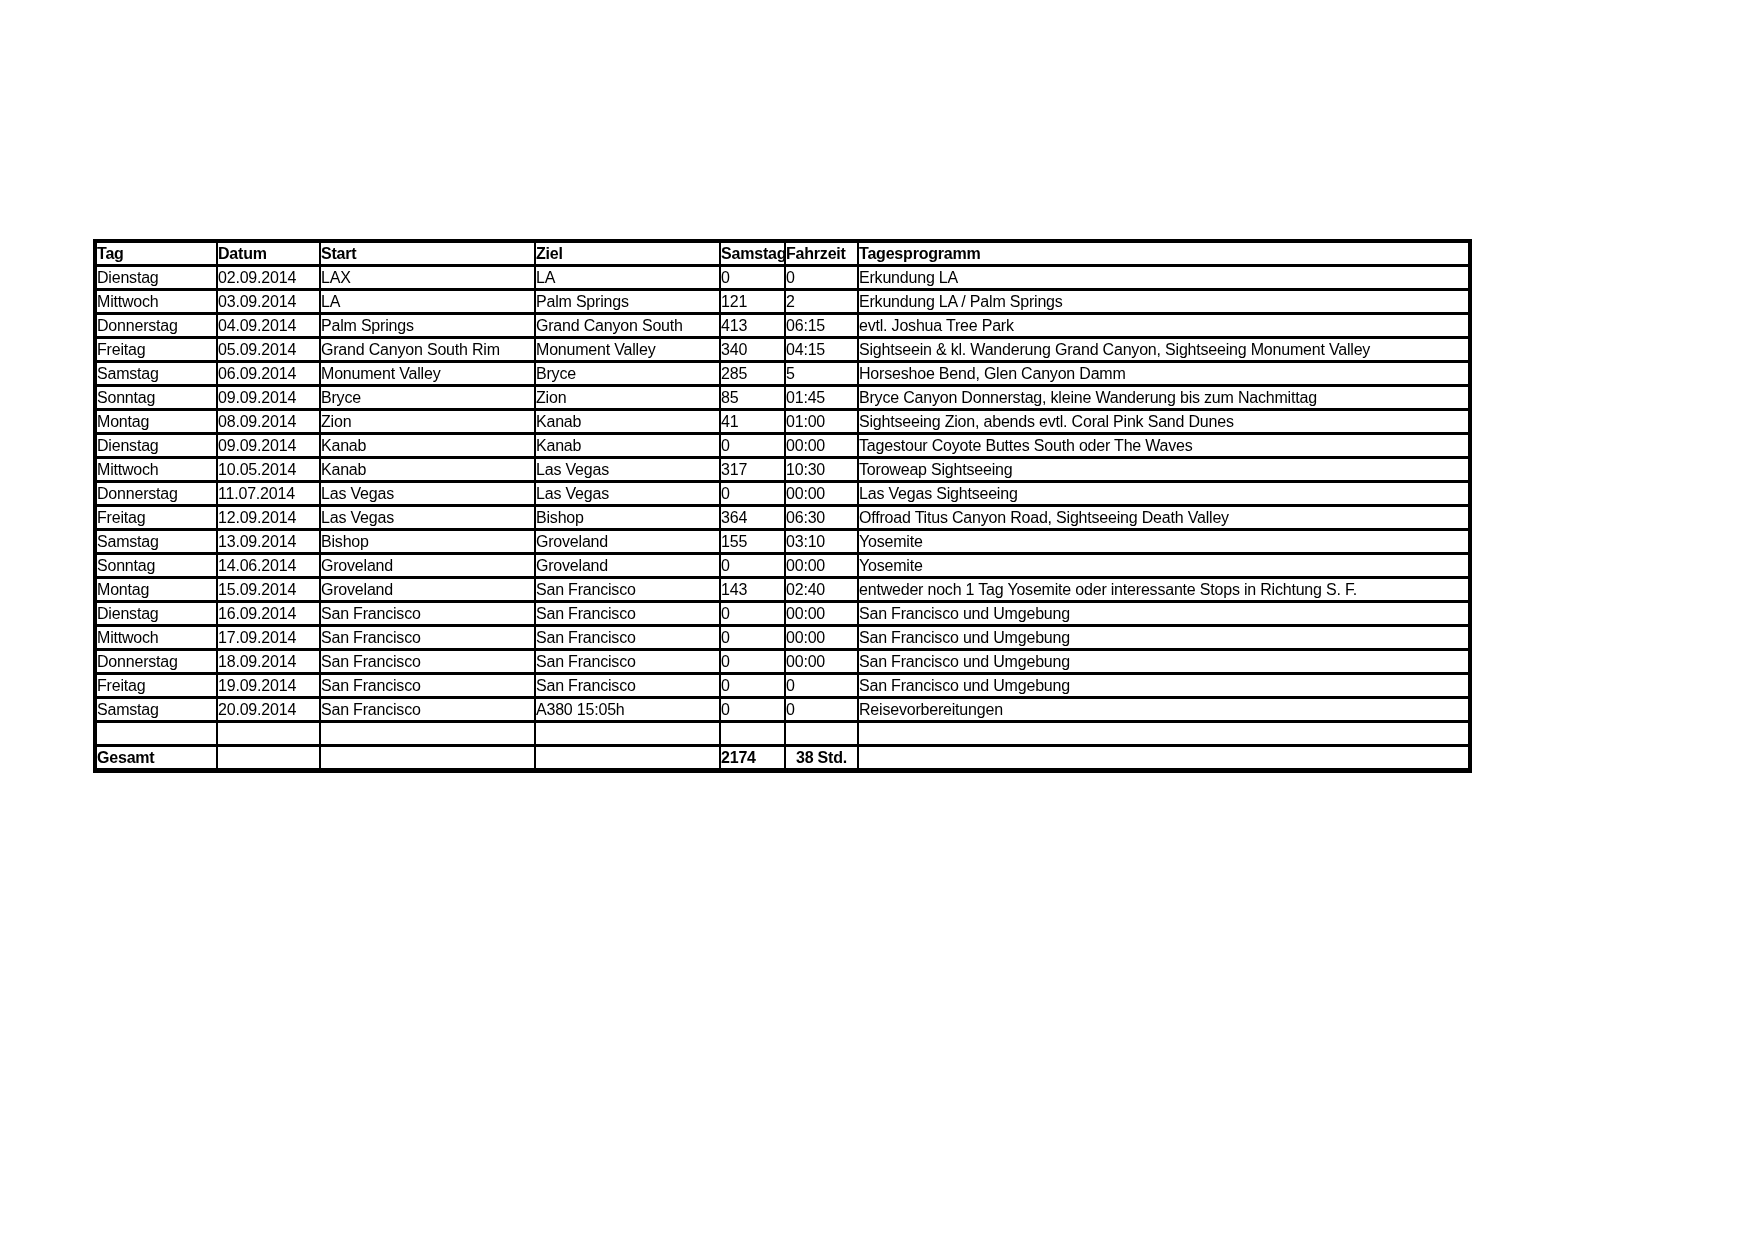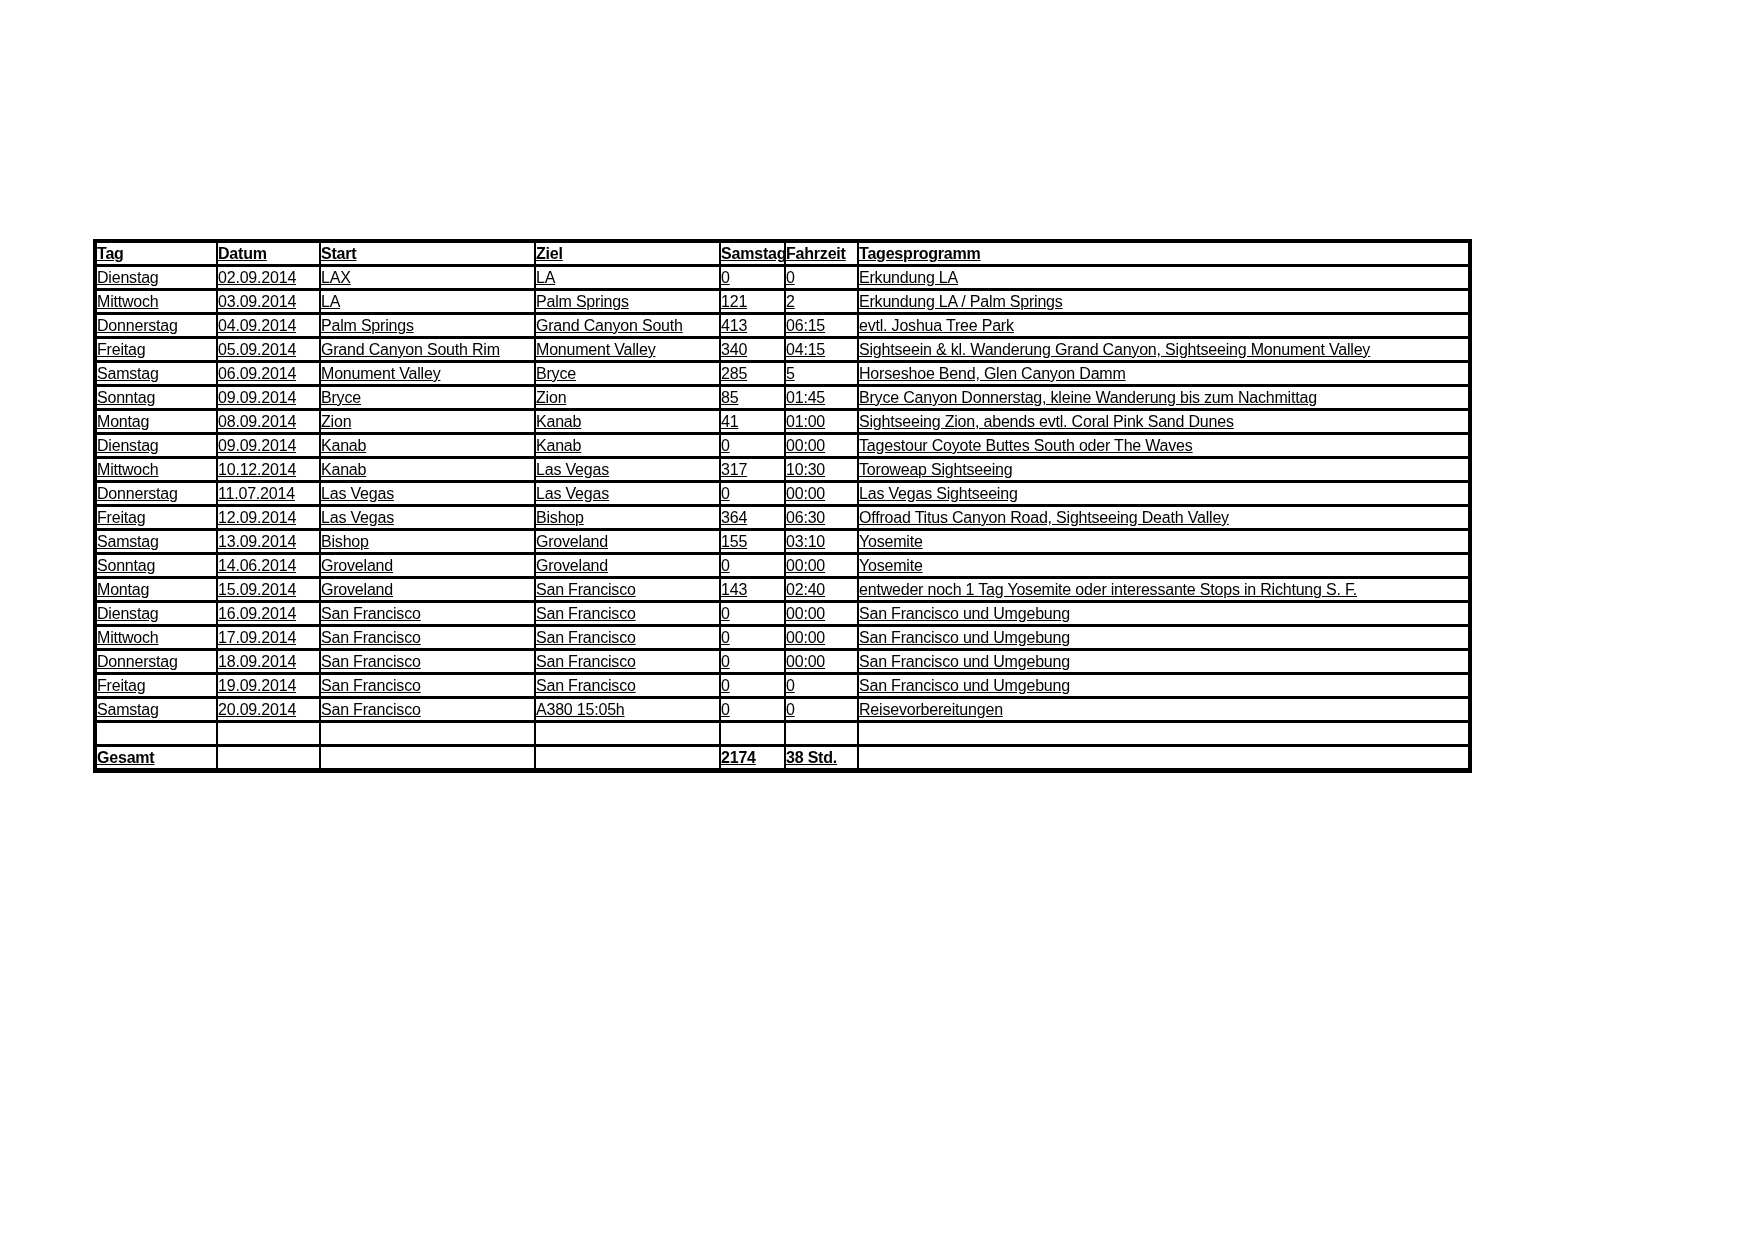--- a/index.html
+++ b/index.html
@@ -20,40 +20,39 @@
     position: absolute;
     left: 93px;
     top: 239px;
     width: 1375px;
     border-collapse: collapse;
     table-layout: fixed;
     border: 4px solid #000000;
     border-bottom-width: 5px;
     font-size: 16px;
     letter-spacing: -0.2px;
-    text-decoration: underline;
   }
   table.itinerary td, table.itinerary th {
     border: 2px solid #000000;
     border-top-width: 3px;
     border-bottom-width: 3px;
     height: 21px;
     padding: 0;
     overflow: hidden;
     white-space: nowrap;
     font-weight: normal;
     text-align: left;
     vertical-align: middle;
     line-height: 21px;
   }
   table.itinerary thead th { font-weight: bold; }
   table.itinerary tr.total-row td { font-weight: bold; }
   td.al, th.al { text-align: left;  padding-left: 4px;  padding-right: 2px; }
   td.ar, th.ar { text-align: right; padding-right: 3px; padding-left: 2px; }
-  tr.total-row td.total-fahrzeit { text-align: left; }
+  tr.total-row td.total-fahrzeit { text-align: center; }
 </style>
 </head>
 <body>
 
 <div class="page">
   <table class="itinerary">
     <colgroup>
       <col style="width:122px">
       <col style="width:103px">
       <col style="width:215px">
@@ -141,21 +140,21 @@
           <td class="al">Dienstag</td>
           <td class="ar">09.09.2014</td>
           <td class="al">Kanab</td>
           <td class="al">Kanab</td>
           <td class="ar">0</td>
           <td class="ar">00:00</td>
           <td class="al">Tagestour Coyote Buttes South oder The Waves</td>
         </tr>
         <tr>
           <td class="al">Mittwoch</td>
-          <td class="ar">10.12.2014</td>
+          <td class="ar">10.05.2014</td>
           <td class="al">Kanab</td>
           <td class="al">Las Vegas</td>
           <td class="ar">317</td>
           <td class="ar">10:30</td>
           <td class="al">Toroweap Sightseeing</td>
         </tr>
         <tr>
           <td class="al">Donnerstag</td>
           <td class="ar">11.07.2014</td>
           <td class="al">Las Vegas</td>

